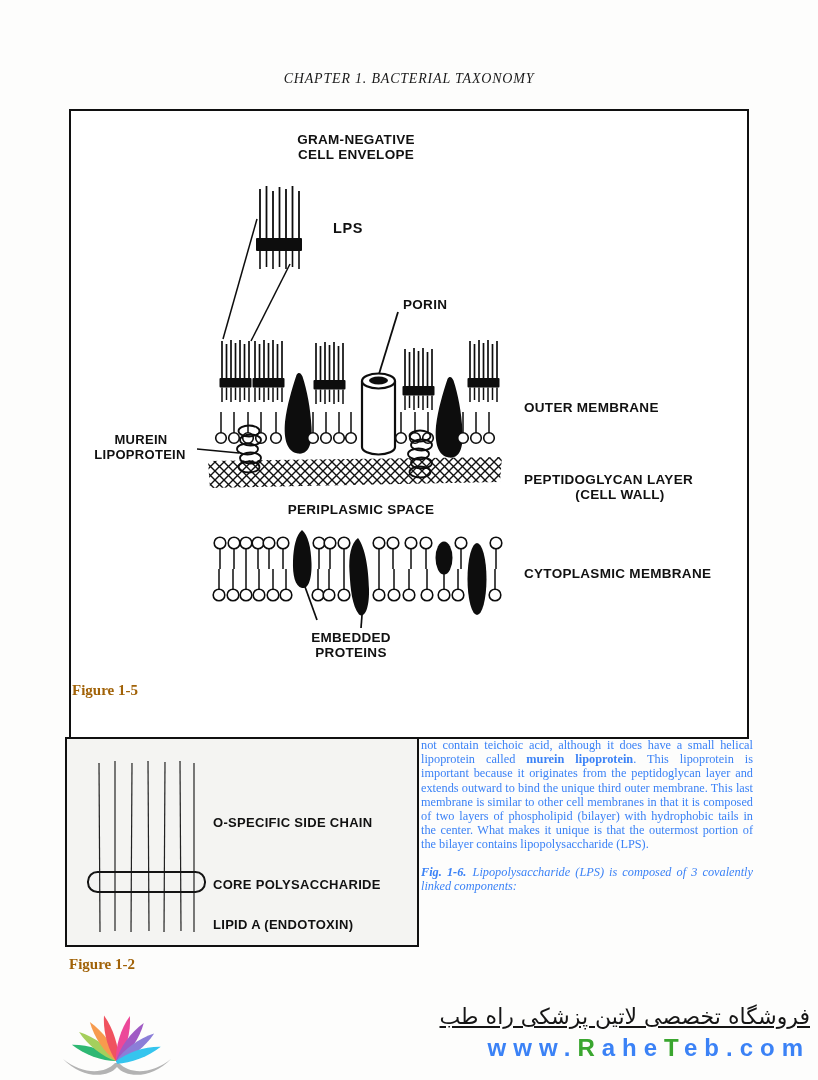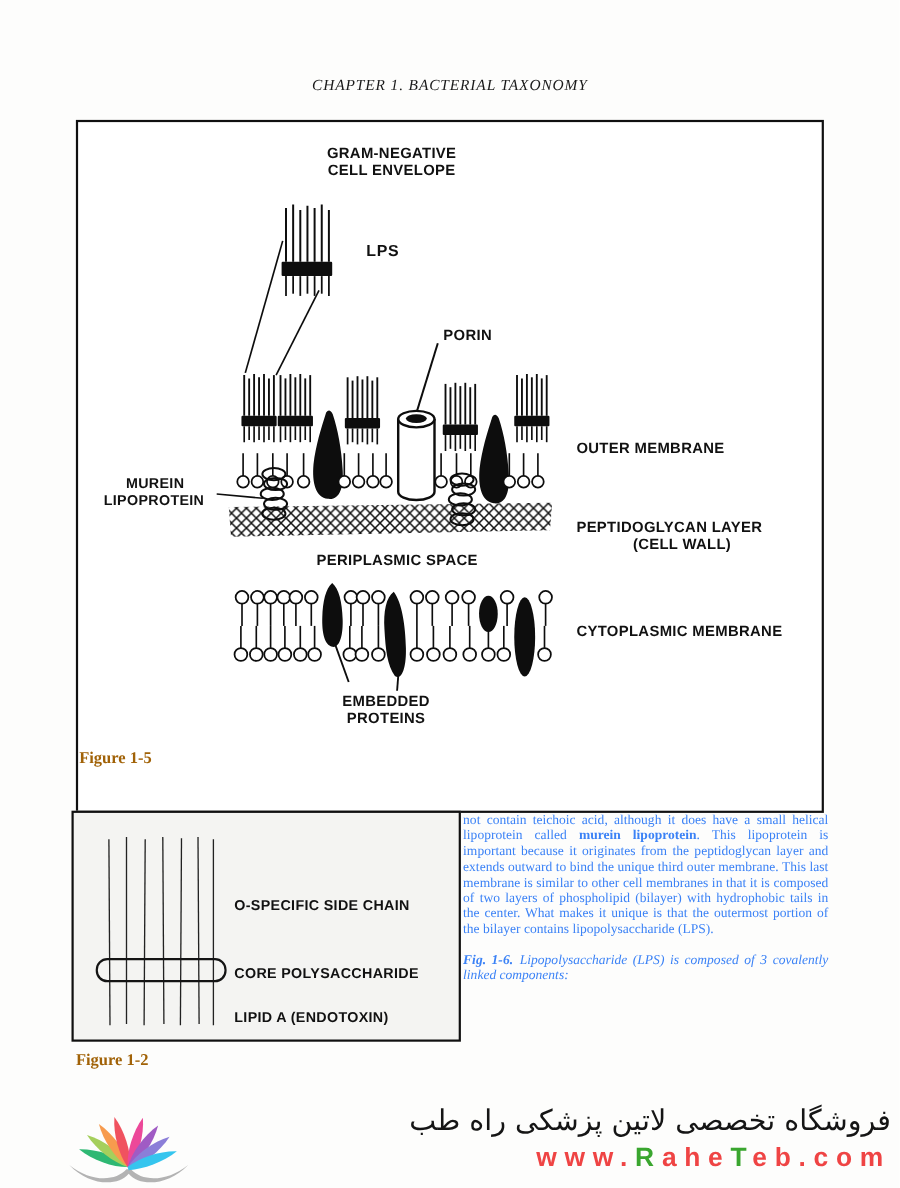--- a/index.html
+++ b/index.html
@@ -17,25 +17,25 @@
   .textcol{position:absolute;left:421px;top:738px;width:332px;text-align:justify;
            font-family:"Liberation Serif",serif;font-size:12.3px;line-height:14.2px;color:#3b82f6;}
   .textcol p{margin:0;}
   .textcol .p2{margin-top:13px;font-style:italic;}
   .textcol .p3{margin-top:12px;text-indent:13px;}
   svg text{font-family:"Liberation Sans",sans-serif;font-weight:700;fill:#111;letter-spacing:0.3px;}
   .dlab{font-size:13.5px;}
   .dlab-s{font-size:13px;}
   .lpslab{font-size:14.5px;letter-spacing:0.6px;}
   .footer-right{position:absolute;right:8px;top:1004px;text-align:right;}
-  .persian{font-size:26px;color:#151515;direction:rtl;font-family:"DejaVu Sans",sans-serif;}
+  .persian{font-size:22px;color:#151515;direction:rtl;font-family:"DejaVu Sans",sans-serif;text-decoration:underline;}
   .url{margin-top:5px;font-size:24px;font-weight:700;letter-spacing:7px;color:#1c1c1c;
        font-family:"Liberation Sans",sans-serif;}
   .u-green{color:#3aa62f;}
-  .u-dark{color:#ef4444;}
+  .u-dark{color:#3b82f6;}
   .logo{position:absolute;left:57px;top:1001px;}
 </style>
 </head>
 <body>
 
 <div class="page">
 
   <div class="header">CHAPTER 1.  BACTERIAL TAXONOMY</div>
 
   <div class="figbox fig15">

